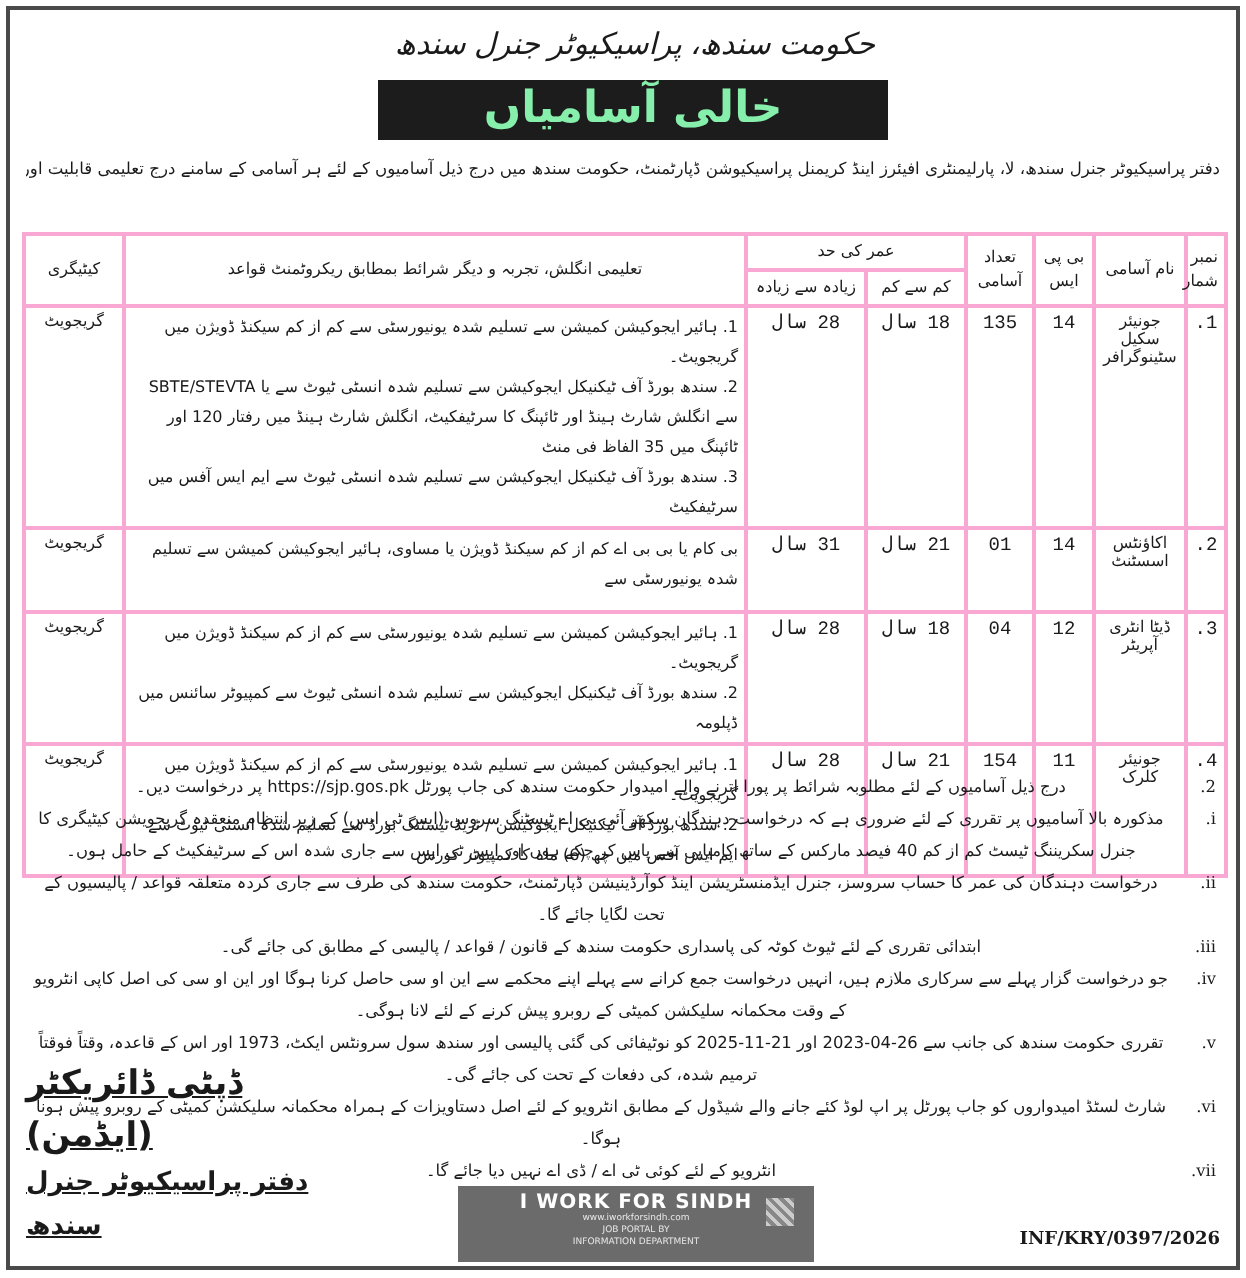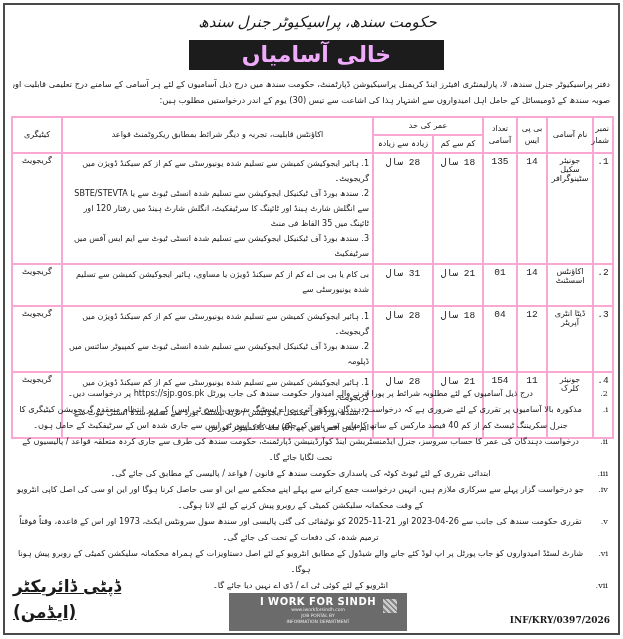--- a/index.html
+++ b/index.html
@@ -1,20 +1,20 @@
 <!DOCTYPE html>
 <html><head>
 <meta charset="utf-8">
 <style>
   html, body { margin:0; padding:0; background:#ffffff; }
   body { width:623px; height:639px; overflow:hidden; font-family:"DejaVu Sans", sans-serif; color:#1a1a1a; }
   .page { position:relative; width:617px; height:632px; margin:3px; border:2px solid #4a4a4a; box-sizing:border-box; background:#fff; }
   .rtl { direction:rtl; }
-  .title { position:absolute; top:8px; left:12px; right:0; text-align:center; font-family:Liberation Serif, serif; font-size:15px; font-style:italic; }
-  .banner { position:absolute; top:35px; left:184px; width:255px; height:30px; background:#1c1c1c; color:#f0abfc; text-align:center; font-size:22px; font-weight:bold; line-height:30px; }
+  .title { position:absolute; top:8px; left:12px; right:0; text-align:center; font-family:Liberation Sans, sans-serif; font-size:15px; font-style:italic; }
+  .banner { position:absolute; top:35px; left:184px; width:255px; height:30px; background:#1c1c1c; color:#86efac; text-align:center; font-size:22px; font-weight:bold; line-height:30px; }
   .intro { position:absolute; top:71px; left:8px; right:8px; font-size:8.3px; line-height:16px; direction:rtl; text-align:right; white-space:nowrap; overflow:hidden; }
   table.vac { position:absolute; top:111px; left:6px; width:603px; border-collapse:collapse; direction:rtl; font-size:8px; table-layout:fixed; }
   table.vac td, table.vac th { border:2px solid #f9a8d4; padding:2px 3px; vertical-align:top; font-weight:normal; }
   table.vac th { text-align:center; vertical-align:middle; font-size:8px; line-height:12px; }
   .num { text-align:center; font-size:9.5px;font-family:Liberation Mono, monospace; }
   .q { text-align:right; font-size:8px; line-height:15px; }
   .cat { text-align:center; font-size:8px; }
   .notes { position:absolute; top:380px; left:10px; right:10px; direction:rtl; font-size:8.2px; line-height:16px; }
   .note { display:flex; flex-direction:row; }
   .note .mk { width:22px; flex:none; text-align:right; font-family:"DejaVu Serif", serif; }
@@ -30,42 +30,41 @@
 </style>
 </head>
 <body>
 
 <div class="page">
   <div class="title rtl">حکومت سندھ، پراسیکیوٹر جنرل سندھ</div>
   <div class="banner rtl">خالی آسامیاں</div>
 
   <div class="intro">
     <div>دفتر پراسیکیوٹر جنرل سندھ، لا، پارلیمنٹری افیئرز اینڈ کریمنل پراسیکیوشن ڈپارٹمنٹ، حکومت سندھ میں درج ذیل آسامیوں کے لئے ہر آسامی کے سامنے درج تعلیمی قابلیت اور تجربہ کے مطابق</div>
-    <div>صوبہ سندھ کے ڈومیسائل کے حامل اہل امیدواروں سے اشتہار ہذا کی اشاعت سے تیس (30) یوم کے اندر درخواستیں مطلوب ہیں:</div>
   </div>
 
   <table class="vac">
     <colgroup>
       <col style="width:20px">
         <col style="width:46px">
         <col style="width:30px">
         <col style="width:34px">
       <col style="width:50px">
         <col style="width:60px">
         <col>
         <col style="width:50px">
     </colgroup>
     <thead>
       <tr>
         <th rowspan="2">نمبر شمار</th>
         <th rowspan="2">نام آسامی</th>
         <th rowspan="2">بی پی ایس</th>
         <th rowspan="2">تعداد آسامی</th>
         <th colspan="2">عمر کی حد</th>
-        <th rowspan="2">اکاؤنٹس قابلیت، تجربہ و دیگر شرائط بمطابق ریکروٹمنٹ قواعد</th>
+        <th rowspan="2">تعلیمی انگلش، تجربہ و دیگر شرائط بمطابق ریکروٹمنٹ قواعد</th>
         <th rowspan="2">کیٹیگری</th>
       </tr>
       <tr>
         <th>کم سے کم</th>
         <th>زیادہ سے زیادہ</th>
       </tr>
     </thead>
     <tbody>
       <tr style="height:86px">
         <td class="num">1.</td>
@@ -152,20 +151,21 @@
         <span class="tx">شارٹ لسٹڈ امیدواروں کو جاب پورٹل پر اپ لوڈ کئے جانے والے شیڈول کے مطابق انٹرویو کے لئے اصل دستاویزات کے ہمراہ محکمانہ سلیکشن کمیٹی کے روبرو پیش ہونا ہوگا۔</span>
       </div>
     <div class="note">
         <span class="mk">vii.</span>
         <span class="tx">انٹرویو کے لئے کوئی ٹی اے / ڈی اے نہیں دیا جائے گا۔</span>
       </div>
   </div>
 
   <div class="sign">
     <div class="s1">ڈپٹی ڈائریکٹر (ایڈمن)</div>
+    <div class="s2">دفتر پراسیکیوٹر جنرل سندھ</div>
   </div>
 
   <div class="logo">
     <div class="l1">I WORK FOR SINDH</div>
     <div class="l2">www.iworkforsindh.com</div>
     <div class="l3">JOB PORTAL BY</div>
     <div class="l4">INFORMATION DEPARTMENT</div>
     <div class="qr"></div>
   </div>
 

